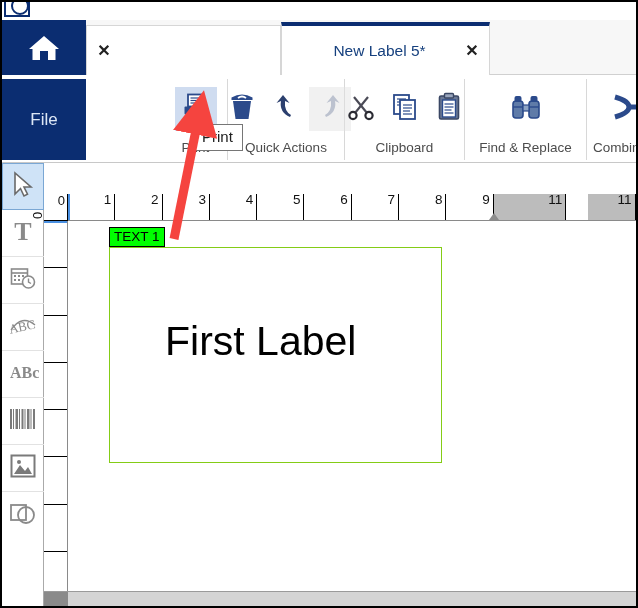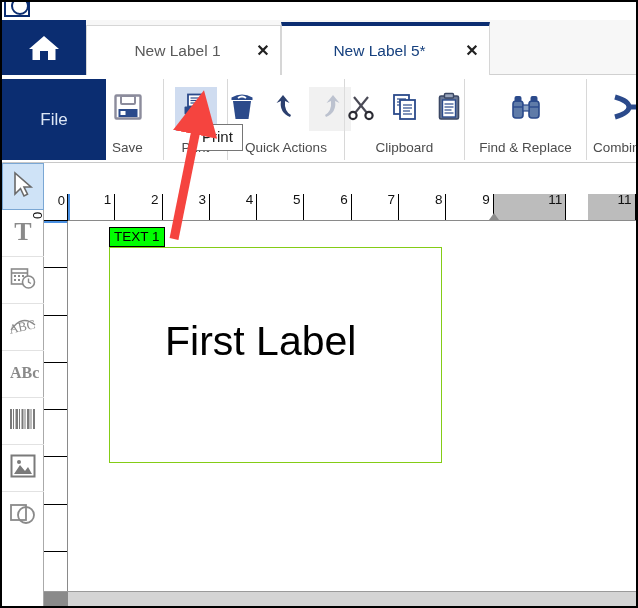--- a/index.html
+++ b/index.html
@@ -89,21 +89,21 @@
 
   
   .ribbon {
     position: absolute; left: 0; top: 73px;
     width: 634px; height: 88px;
     background: #ffffff;
     border-bottom: 1px solid #c8c8c8;
   }
   .filebtn {
     position: absolute; left: 0; top: 4px;
-    width: 104px; height: 81px;
+    width: 84px; height: 81px;
     background: #0b2d71;
     color: #dce6f5;
     font-size: 17px;
     display: flex; align-items: center; justify-content: center;
     cursor: pointer;
   }
   .grp {
     position: absolute; top: 4px; height: 81px;
     border-right: 1px solid #d8d8d8;
     display: flex; flex-direction: column; align-items: center;
@@ -288,48 +288,32 @@
   <div class="homebtn">
     <span>
       <svg width="34" height="30" viewBox="0 0 34 30">
         <path d="M17 3 L32 16 L28.5 16 L28.5 27 L21 27 L21 18 L13 18 L13 27 L5.5 27 L5.5 16 L2 16 Z" fill="#ffffff"></path>
       </svg>
     </span>
   </div>
 
   <div class="tabstrip">
     <div class="tab inactive">
-      <span class="tab-label">New Label 1</span>
       <span class="tab-close">✕</span>
     </div>
     <div class="tab active">
       <span class="tab-label">New Label 5*</span>
       <span class="tab-close">✕</span>
     </div>
   </div>
 
   <div class="ribbon">
 
     <div class="filebtn">File</div>
 
-    <div class="grp" style="left:90px;width:72px">
-      <div class="grp-icons">
-        <div class="ibtn">
-          <span>
-            <svg width="30" height="30" viewBox="0 0 30 30">
-              <rect x="2.5" y="3.5" width="25" height="23" rx="1" fill="none" stroke="#8c8c9c" stroke-width="2.4"></rect>
-              <rect x="8" y="4" width="14" height="8" rx="1" fill="#ffffff" stroke="#8c8c9c" stroke-width="2"></rect>
-              <rect x="5.5" y="17" width="19" height="8" fill="#2b4a8b"></rect>
-              <rect x="7.5" y="19" width="5" height="4" fill="#ffffff"></rect>
-            </svg>
-          </span>
-        </div>
-      </div>
-      <div class="grp-label">Save</div>
-    </div>
 
     <div class="grp" style="left:162px;width:64px">
       <div class="grp-icons">
         <div class="ibtn hl">
           <span>
             <svg width="30" height="30" viewBox="0 0 30 30">
               <rect x="7" y="2.5" width="15" height="12" fill="#ffffff" stroke="#2b4a8b" stroke-width="1.8"></rect>
               <line x1="9.5" y1="6" x2="19" y2="6" stroke="#2b4a8b" stroke-width="1.2"></line>
               <line x1="9.5" y1="8.5" x2="19" y2="8.5" stroke="#2b4a8b" stroke-width="1.2"></line>
               <line x1="9.5" y1="11" x2="17" y2="11" stroke="#2b4a8b" stroke-width="1.2"></line>

